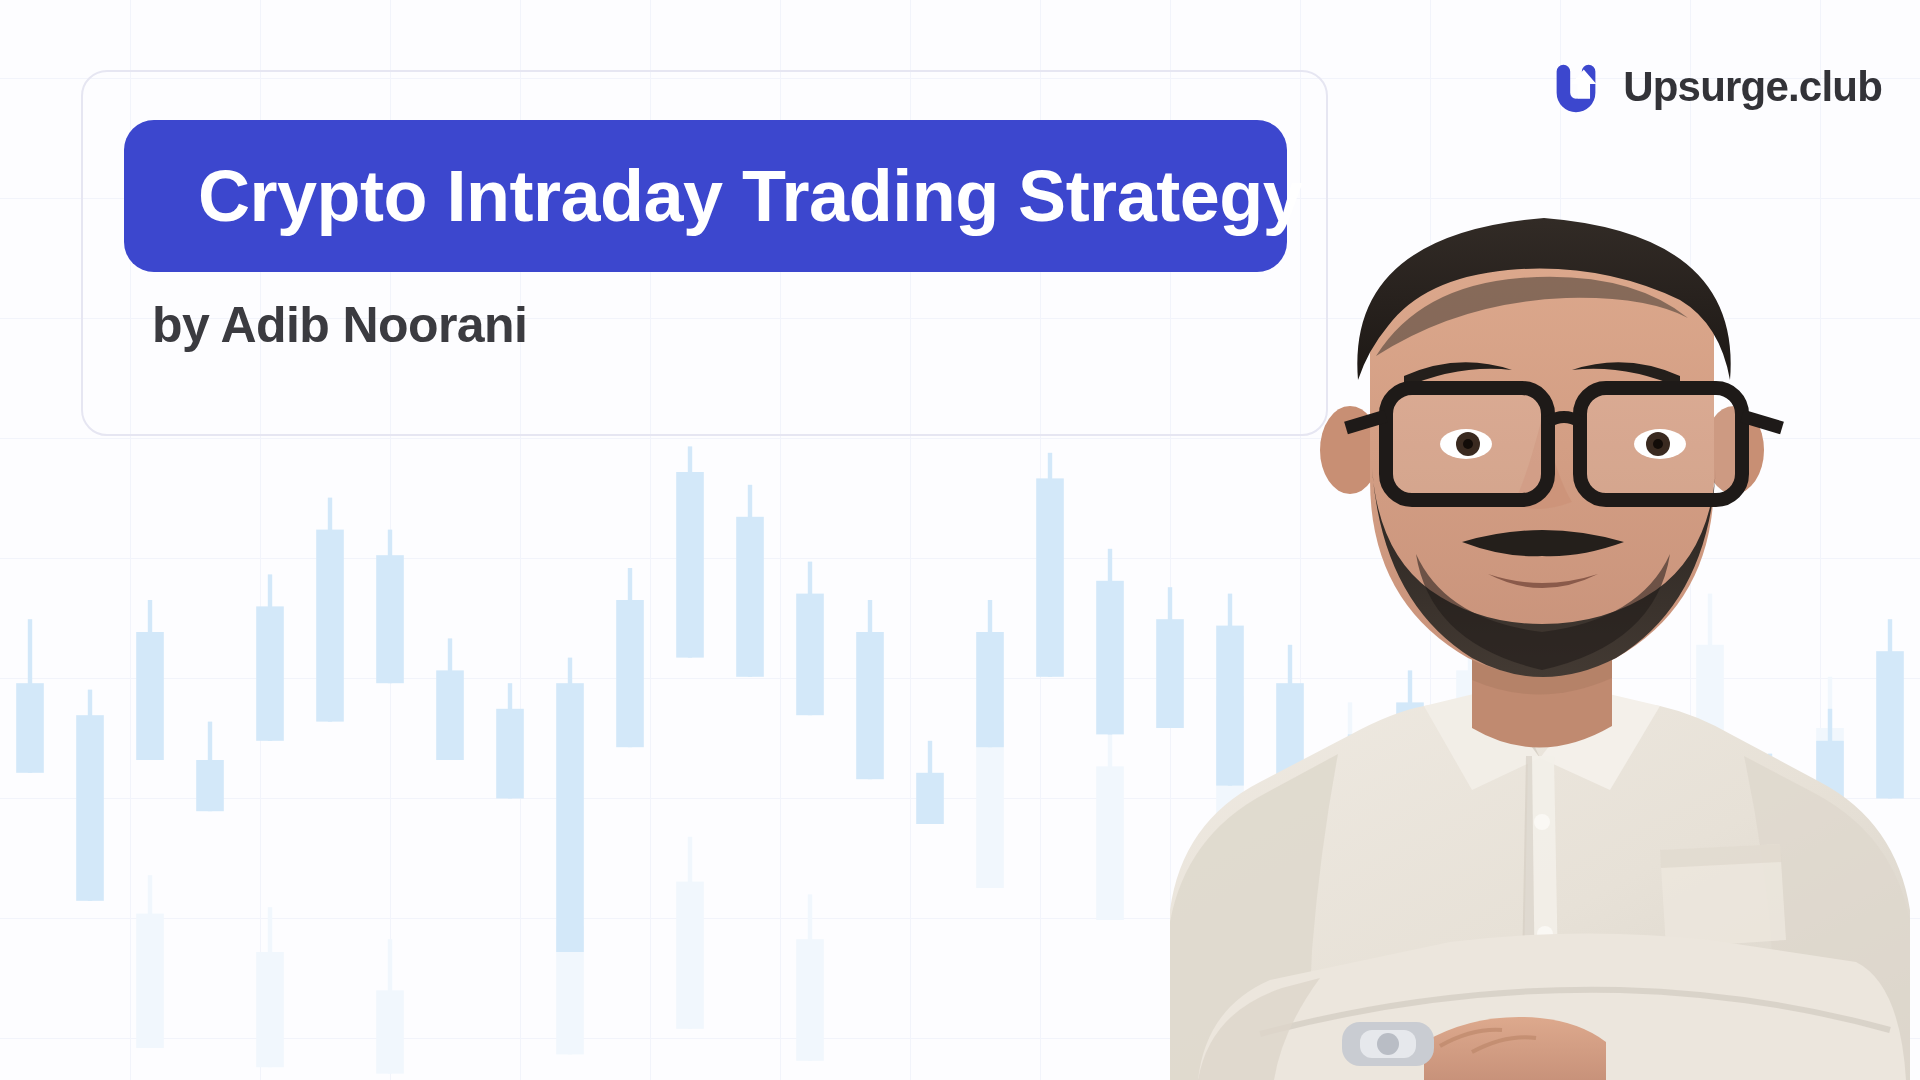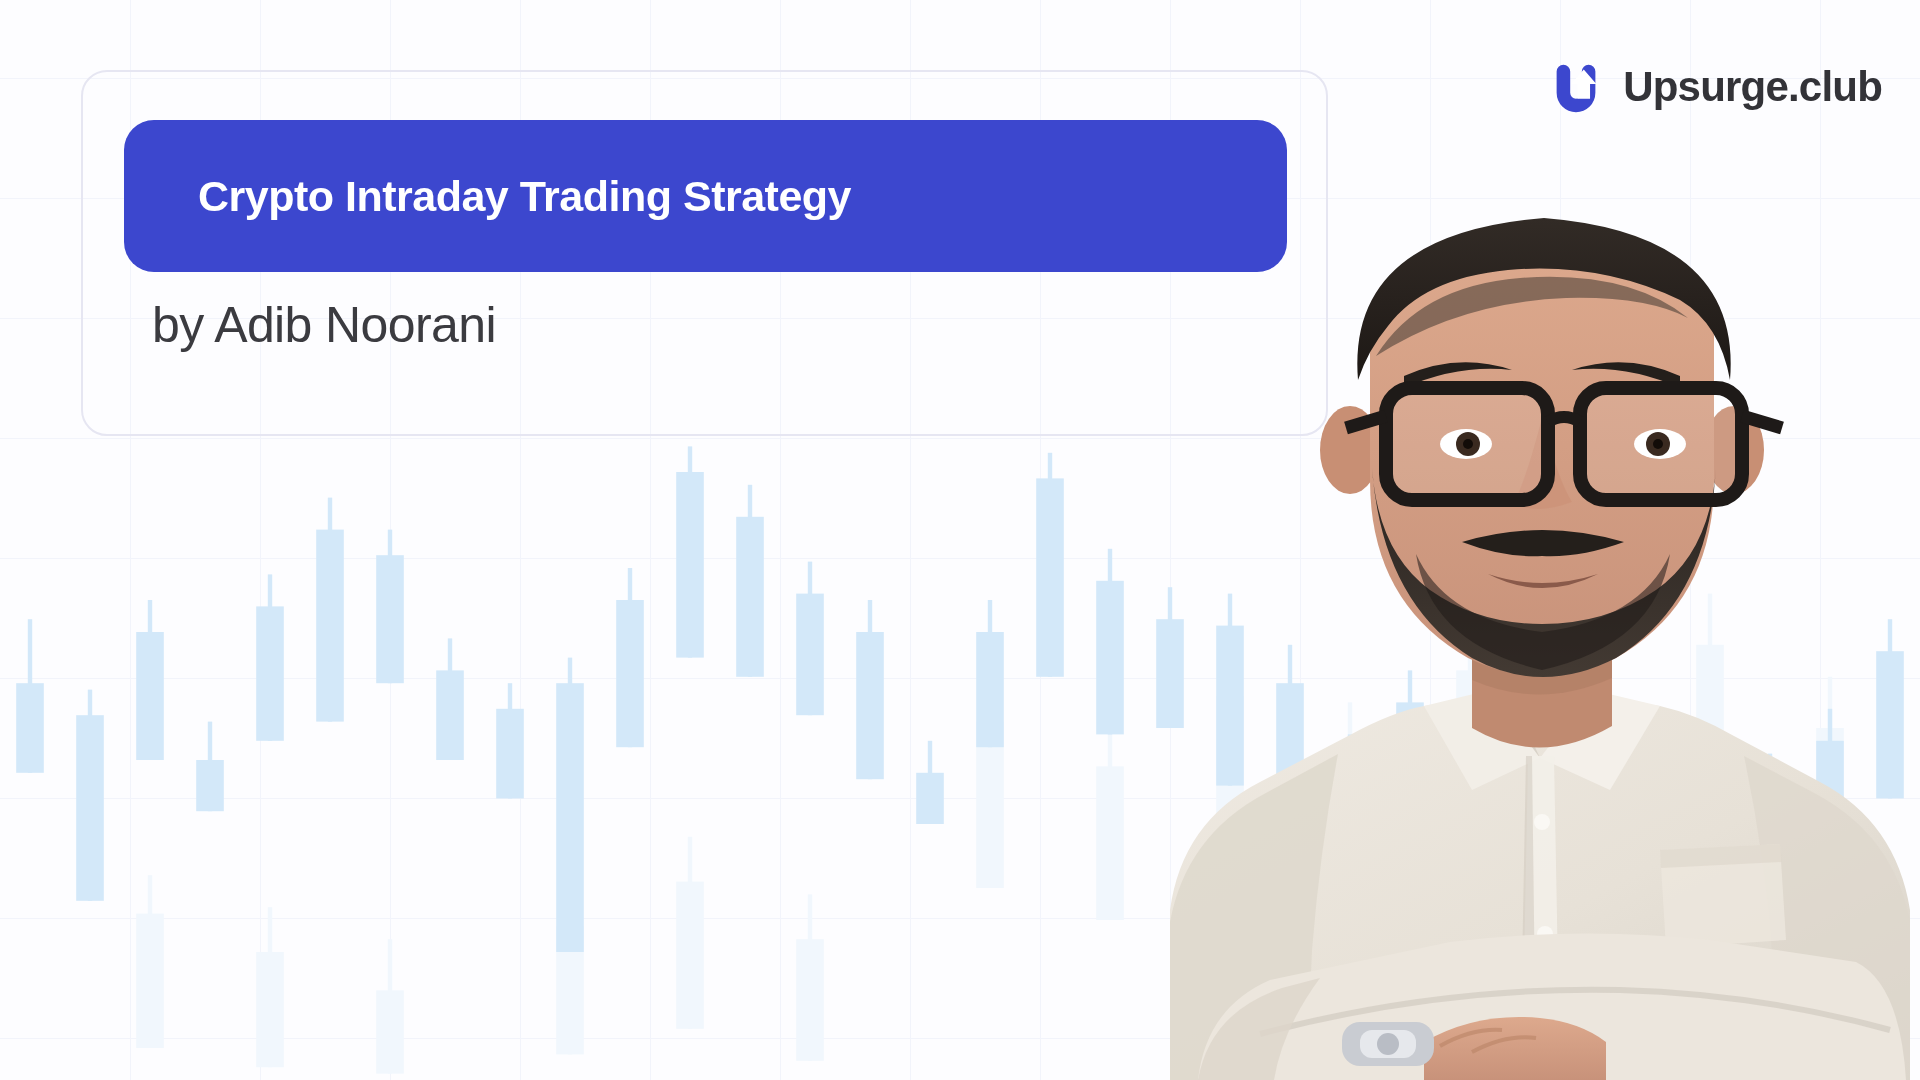--- a/index.html
+++ b/index.html
@@ -25,26 +25,26 @@
     position:absolute;left:81px;top:70px;width:1247px;height:366px;
     border:2px solid #e6e6f2;border-radius:26px;background:transparent;
     box-sizing:border-box;
   }
   .title-badge{
     position:absolute;left:124px;top:120px;width:1163px;height:152px;
     background:#3c47ce;border-radius:30px;
     display:flex;align-items:center;box-sizing:border-box;
   }
   .title-badge .title-text{
-    color:#ffffff;font-size:43px;font-weight:700;letter-spacing:-0.5px;
+    color:#ffffff;font-size:72px;font-weight:700;letter-spacing:-0.5px;
     margin-left:74px;white-space:nowrap;line-height:1;
   }
   .byline{
     position:absolute;left:152px;top:300px;
-    color:#3b3b40;font-size:50px;font-weight:400;letter-spacing:-0.6px;
+    color:#3b3b40;font-size:50px;font-weight:700;letter-spacing:-0.6px;
     line-height:1;white-space:nowrap;
   }
 
   
   .brand{
     position:absolute;right:38px;top:32px;
     display:flex;align-items:center;gap:16px;margin-top:24px;
   }
   .brand-mark{width:62px;height:62px;display:block;flex:none;}
   .brand-text{

